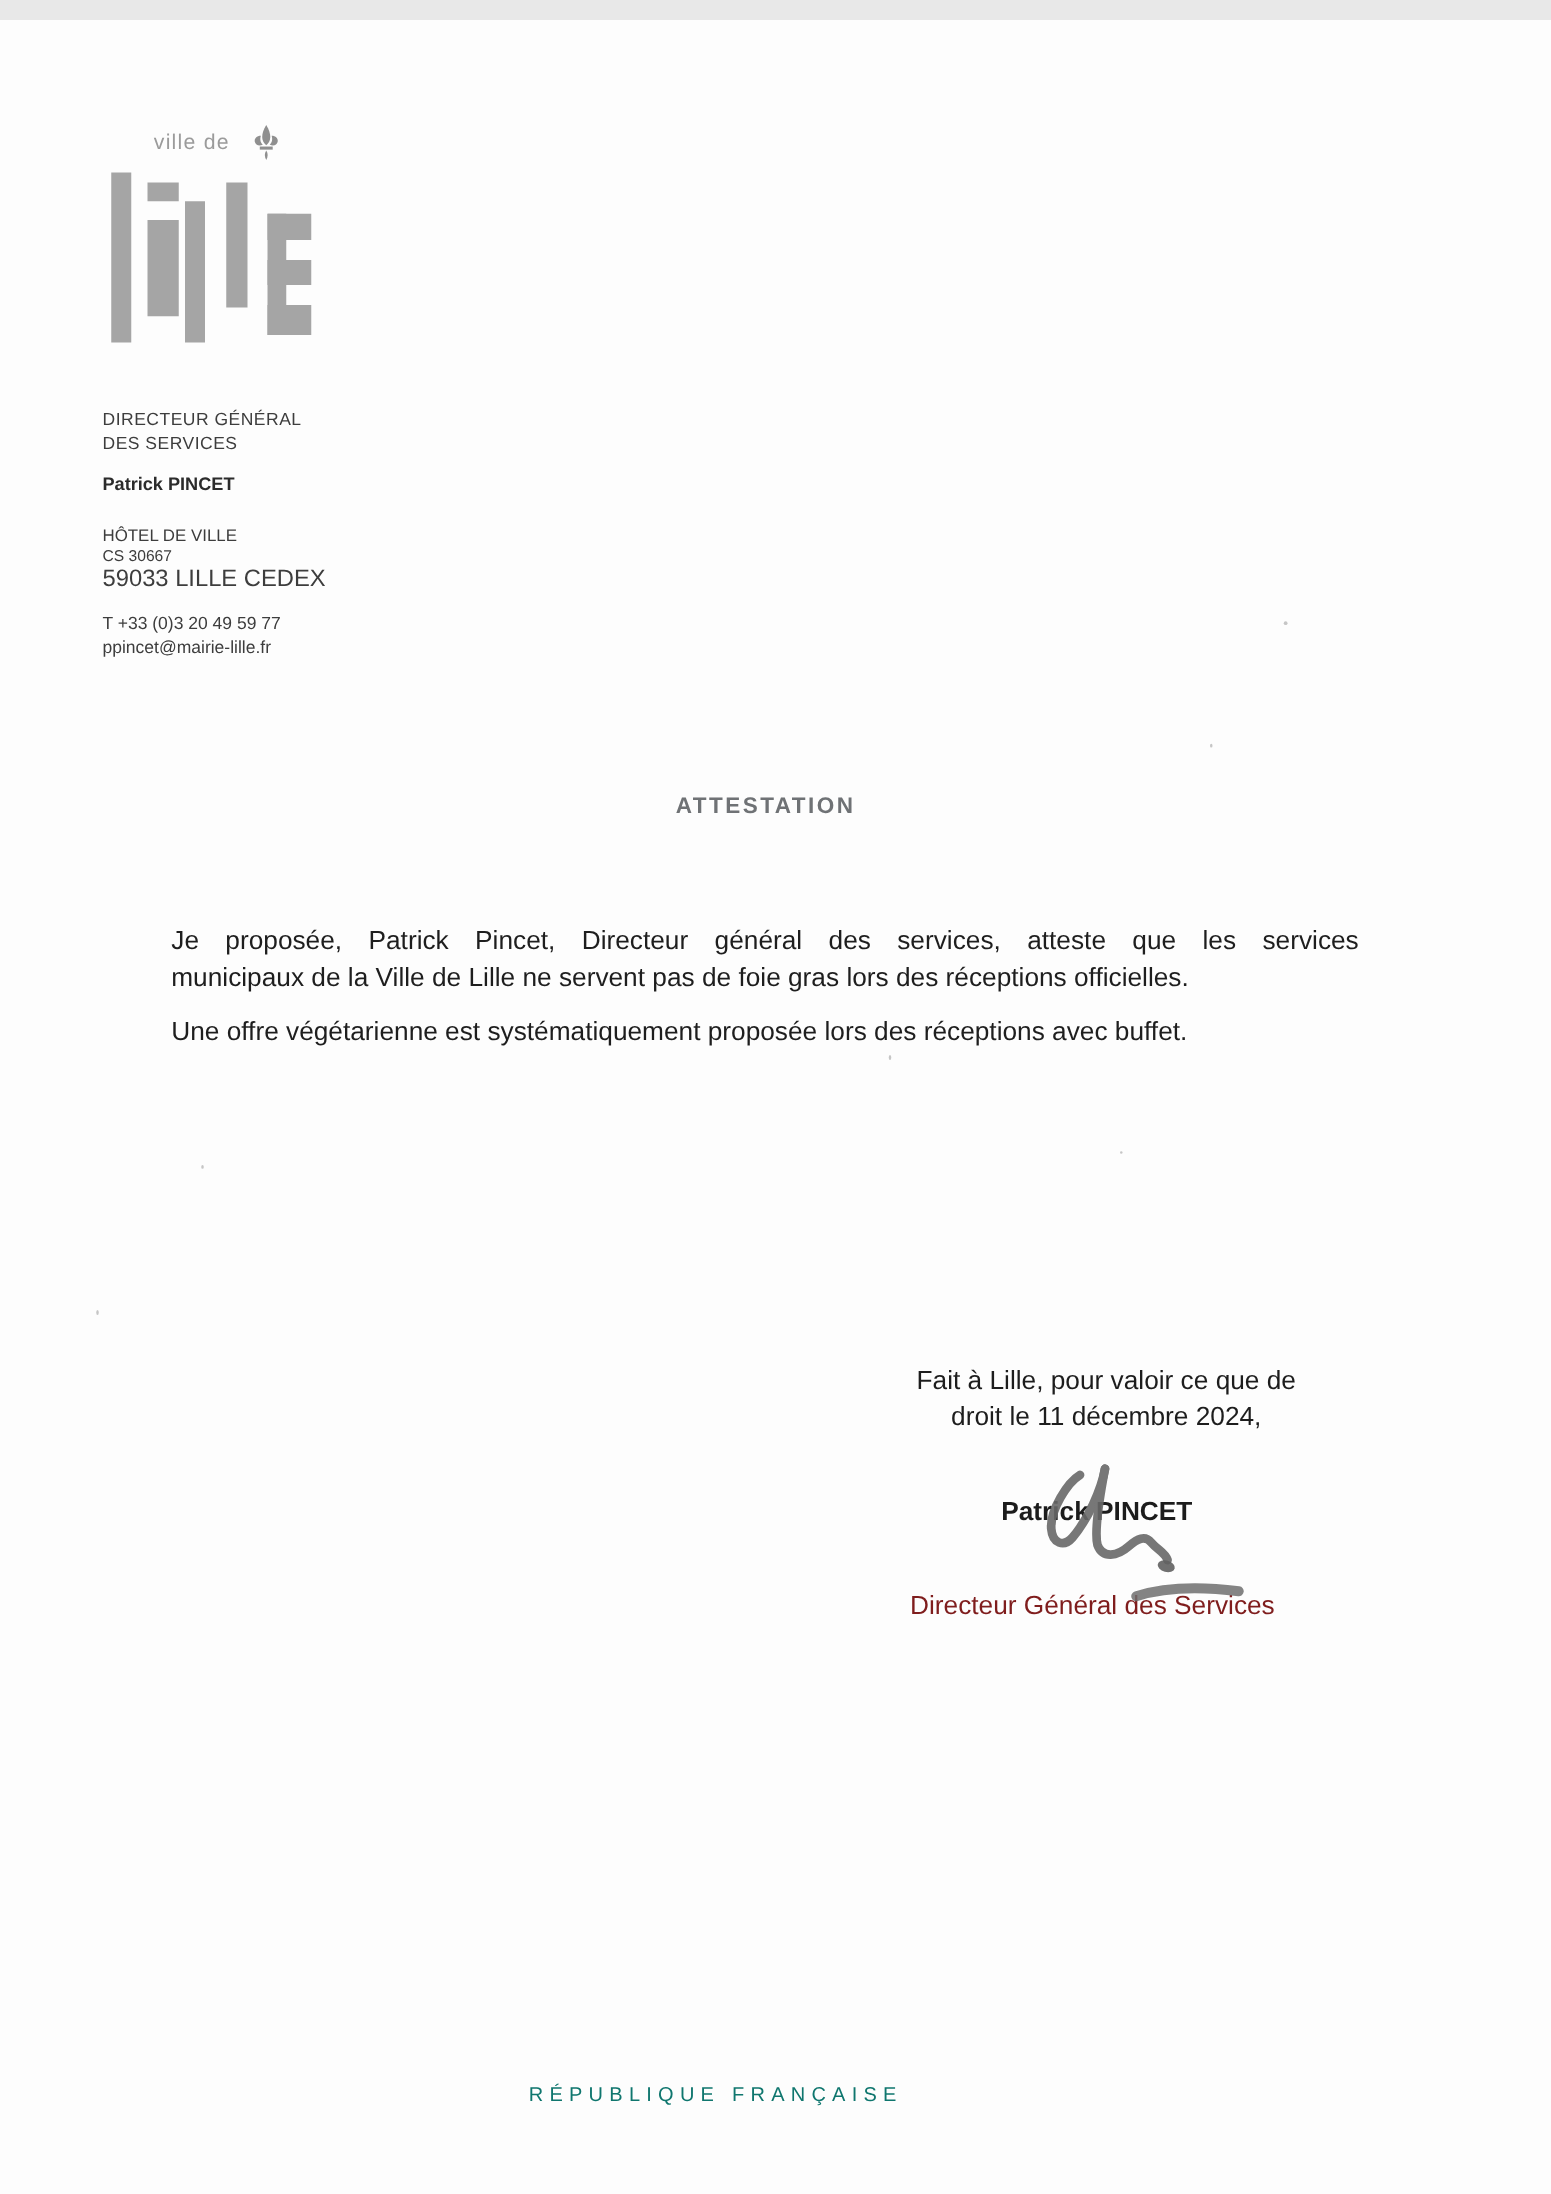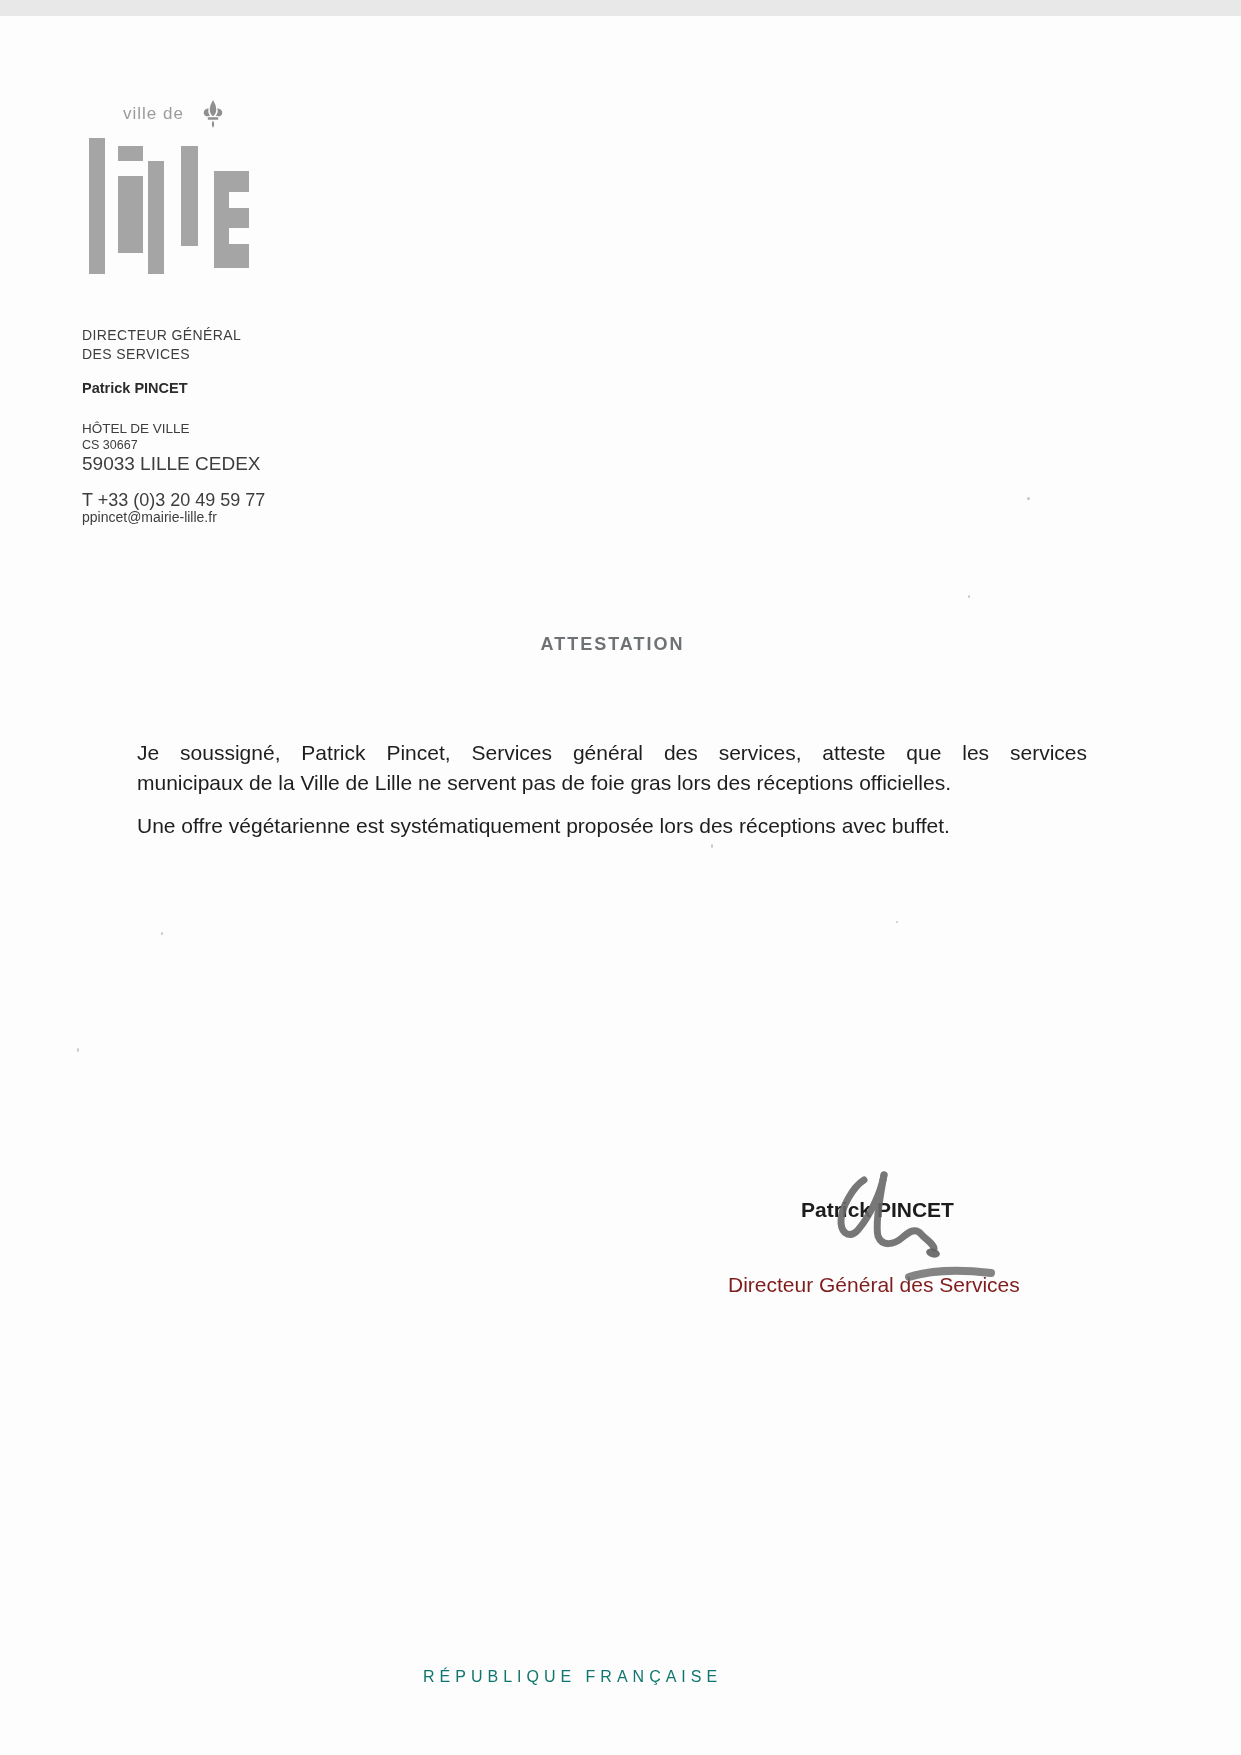--- a/index.html
+++ b/index.html
@@ -33,21 +33,21 @@
   .bar-e .arm-bot {position:absolute; left:0; top:73px; width:35px; height:24px; background:#a5a5a5;}
 
   
   .sender-line {position:absolute; left:82px; color:#3d3d3d; white-space:nowrap;}
   .role1 {top:311px; font-size:14px; letter-spacing:0.4px;}
   .role2 {top:330px; font-size:14px; letter-spacing:0.4px;}
   .sender-name {top:364px; font-size:14.5px; font-weight:bold; color:#2b2b2b;}
   .addr1 {top:405px; font-size:13.5px;}
   .addr2 {top:422px; font-size:12.5px;}
   .addr3 {top:437px; font-size:19px;}
-  .phone {top:474px; font-size:18px;}
+  .phone {top:474px; font-size:14px;}
   .email {top:493px; font-size:14px;text-align:right;}
 
   
   .doc-title {
     position:absolute; left:0; top:618px; width:1225px;
     text-align:center; font-size:18px; font-weight:bold;
     letter-spacing:2px; color:#6f7275;
   }
 
   
@@ -130,25 +130,29 @@
   <div class="sender-line sender-name">Patrick PINCET</div>
   <div class="sender-line addr1">HÔTEL DE VILLE</div>
   <div class="sender-line addr2">CS 30667</div>
   <div class="sender-line addr3">59033 LILLE CEDEX</div>
   <div class="sender-line phone">T +33 (0)3 20 49 59 77</div>
   <div class="sender-line email">ppincet@mairie-lille.fr</div>
 
   <div class="doc-title">ATTESTATION</div>
 
   <div class="body-p1">
-    <div class="l1">Je soussigné, Patrick Pincet, Services général des services, atteste que les services</div>
+    <div class="l1">Je proposée, Patrick Pincet, Directeur général des services, atteste que les services</div>
     <div class="l2">municipaux de la Ville de Lille ne servent pas de foie gras lors des réceptions officielles.</div>
   </div>
   <div class="body-p2">Une offre végétarienne est systématiquement proposée lors des réceptions avec buffet.</div>
 
+  <div class="closing">
+    <div>Fait à Lille, pour valoir ce que de</div>
+    <div>droit le 11 décembre 2024,</div>
+  </div>
 
   <div class="sig-name">Patrick PINCET</div>
 
   <svg class="sig-svg" width="140" height="110" viewBox="0 0 140 110">
     <g fill="none" stroke="#696969" stroke-width="7" stroke-linecap="round" opacity="0.9">
       <path d="M44 24 C34 30 20 52 21 67 C22 79 31 82 38 74 C50 60 61 36 64 19"></path>
       <path d="M64 19 C60 40 55 68 58 80 C62 91 74 89 83 81 C90 75 96 72 101 78 C106 84 112 86 114 92"></path>
     </g>
     <ellipse cx="113" cy="97" rx="7" ry="4.5" fill="#606060" opacity="0.9" transform="rotate(15 113 97)"></ellipse>
   </svg>

